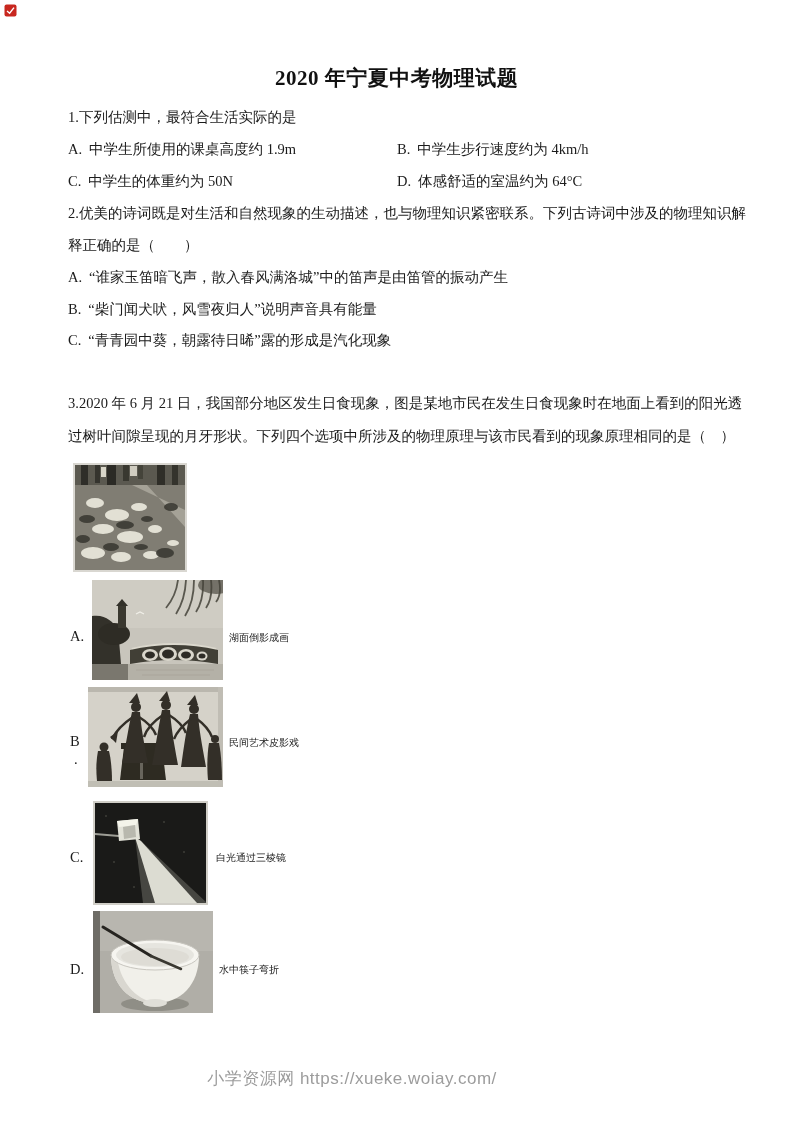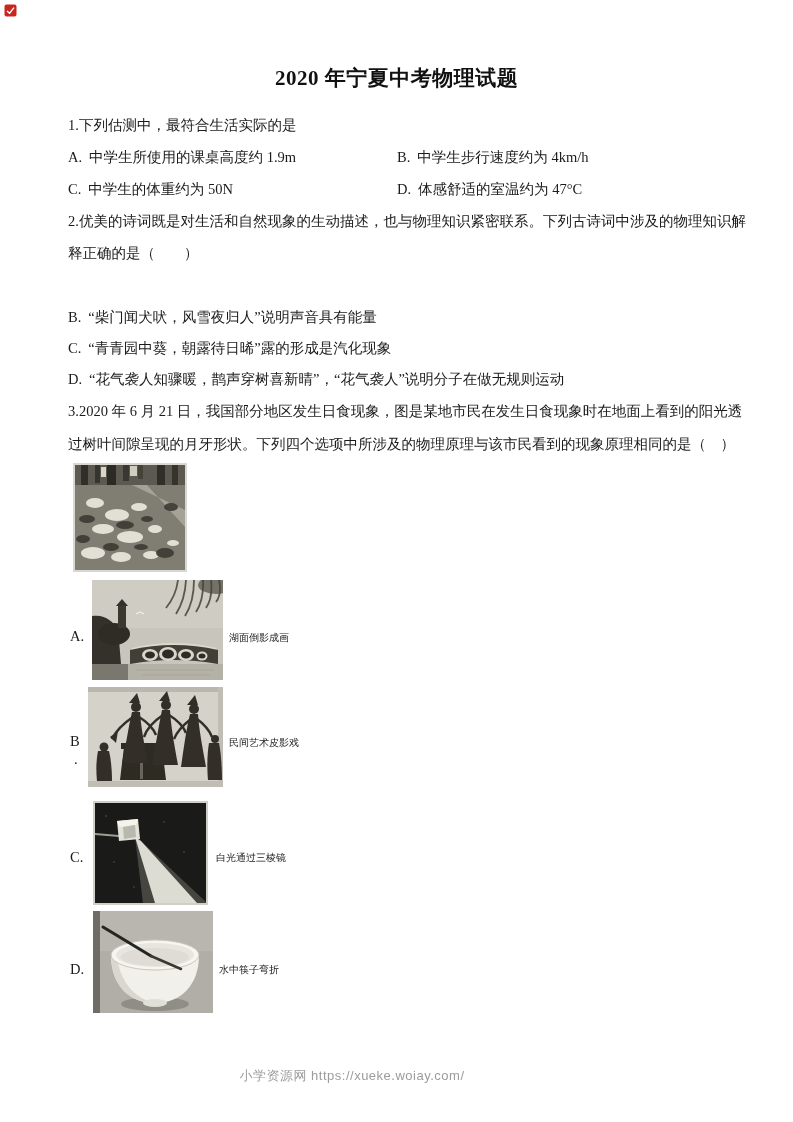--- a/index.html
+++ b/index.html
@@ -12,32 +12,32 @@
     overflow:hidden;
   }
   .title{
     position:absolute;top:64px;left:0;width:793px;
     margin:0;text-align:center;
     font-size:21px;font-weight:bold;color:#111;
     letter-spacing:0.5px;
   }
   .line{
     position:absolute;left:68px;
-    font-size:14.5px;line-height:17px;white-space:nowrap;margin-top:8px;
+    font-size:14.5px;line-height:17px;white-space:nowrap;
   }
   .lbl{display:inline-block;margin-right:7px;}
   .photo{position:absolute;line-height:0;}
   .photo svg{display:block;}
   .optlabel{position:absolute;font-size:14.5px;}
   .caption{position:absolute;font-size:10px;white-space:nowrap;}
   .footer{
     position:absolute;top:1067px;left:0;width:704px;
     text-align:center;color:#9c9c9c;
     font-family:"Liberation Sans","DejaVu Sans",sans-serif;
-    font-size:13px;letter-spacing:0.5px;
+    font-size:17px;letter-spacing:0.5px;
   }
   .redlogo{position:absolute;left:4px;top:4px;width:13px;height:13px;line-height:0;}
 </style>
 </head>
 <body>
 
 <div class="page">
 
   <div class="redlogo">
     <svg width="13" height="13" viewBox="0 0 13 13">
@@ -52,33 +52,33 @@
   <div class="line" style="top:141px;left:68px">
     <span class="lbl">A.</span><span>中学生所使用的课桌高度约 1.9m</span>
   </div>
   <div class="line" style="top:141px;left:397px">
     <span class="lbl">B.</span><span>中学生步行速度约为 4km/h</span>
   </div>
   <div class="line" style="top:173px;left:68px">
     <span class="lbl">C.</span><span>中学生的体重约为 50N</span>
   </div>
   <div class="line" style="top:173px;left:397px">
-    <span class="lbl">D.</span><span>体感舒适的室温约为 47°C</span>
+    <span class="lbl">D.</span><span>体感舒适的室温约为 64°C</span>
   </div>
 
   <div class="line" style="top:205px">2.优美的诗词既是对生活和自然现象的生动描述，也与物理知识紧密联系。下列古诗词中涉及的物理知识解</div>
   <div class="line" style="top:237px">释正确的是（　　）</div>
+  <div class="line" style="top:269px">
+    <span class="lbl">A.</span><span>“谁家玉笛暗飞声，散入春风满洛城”中的笛声是由笛管的振动产生</span>
+  </div>
   <div class="line" style="top:301px">
     <span class="lbl">B.</span><span>“柴门闻犬吠，风雪夜归人”说明声音具有能量</span>
   </div>
   <div class="line" style="top:332px">
     <span class="lbl">C.</span><span>“青青园中葵，朝露待日晞”露的形成是汽化现象</span>
-  </div>
-  <div class="line" style="top:363px">
-    <span class="lbl">D.</span><span>“花气袭人知骤暖，鹊声穿树喜新晴”，“花气袭人”说明分子在做无规则运动</span>
   </div>
 
   <div class="line" style="top:395px">3.2020 年 6 月 21 日，我国部分地区发生日食现象，图是某地市民在发生日食现象时在地面上看到的阳光透</div>
   <div class="line" style="top:428px">过树叶间隙呈现的月牙形状。下列四个选项中所涉及的物理原理与该市民看到的现象原理相同的是（　）</div>
 
   <div class="photo" style="left:73px;top:463px">
     <svg width="114" height="109" viewBox="0 0 114 109">
       <rect width="114" height="109" fill="#d9d7d1"></rect>
       <rect x="2" y="2" width="110" height="105" fill="#807d73"></rect>
       <rect x="2" y="2" width="110" height="20" fill="#5b5950"></rect>

